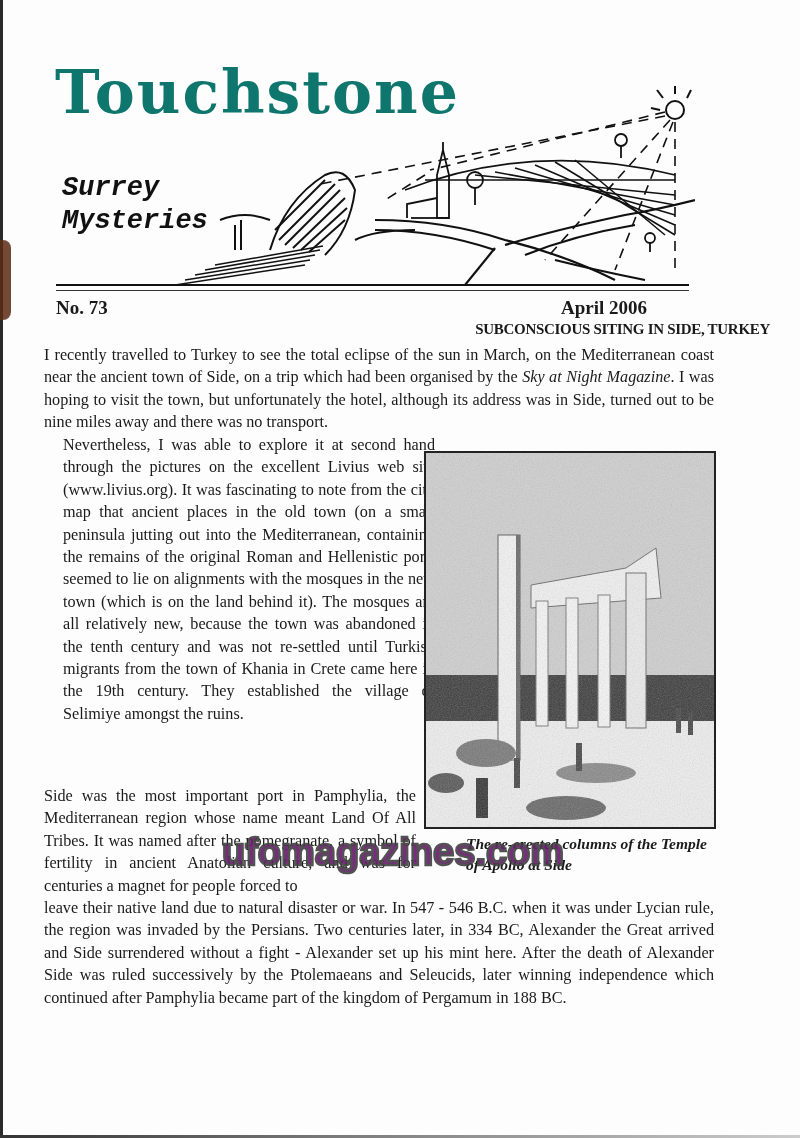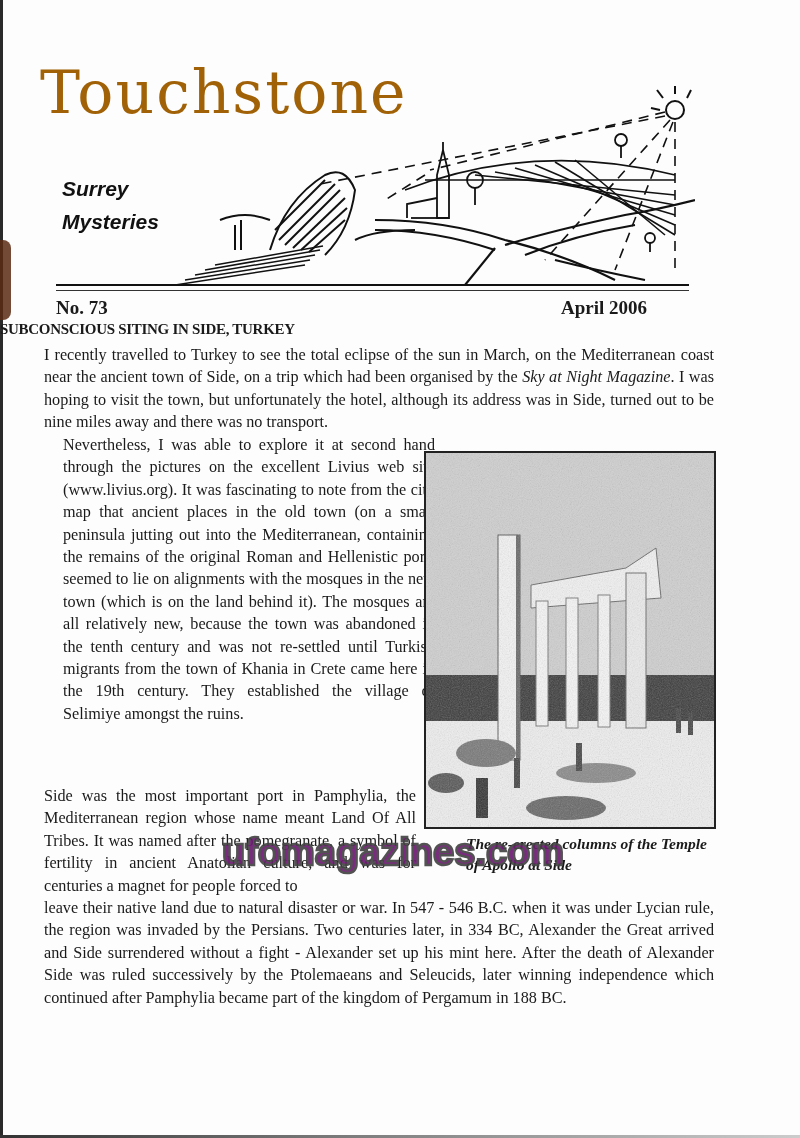--- a/index.html
+++ b/index.html
@@ -17,46 +17,46 @@
     position: absolute; left: 0; bottom: 0; width: 800px; height: 3px;
     background: linear-gradient(90deg, #333 0%, #777 40%, #ccc 100%);
   }
   .stain {
     position: absolute; left: 0; top: 240px; width: 11px; height: 80px;
     background: #5a2a12; border-radius: 0 8px 8px 0; opacity: 0.85;
   }
 
   
   .masthead-title {
-    position: absolute; left: 40px; top: 62px;
-    font-family: "DejaVu Serif", serif; font-weight: normal;
-    font-size: 60px; letter-spacing: 2px; color: #a16207;
+    position: absolute; left: 55px; top: 62px;
+    font-family: "DejaVu Serif", serif; font-weight: bold;
+    font-size: 60px; letter-spacing: 2px; color: #0f766e;
     line-height: 1;
   }
   .masthead-sub {
     position: absolute; left: 62px; top: 172px;
-    font-family: Liberation Sans, sans-serif; font-style: italic; font-weight: bold;
-    font-size: 21px; line-height: 33px; color: #111;
+    font-family: Liberation Mono, monospace; font-style: italic; font-weight: bold;
+    font-size: 27px; line-height: 33px; color: #111;
   }
   .masthead-art {
     position: absolute; left: 175px; top: 80px; width: 520px; height: 210px;
   }
   .masthead-rule {
     position: absolute; left: 56px; top: 284px; width: 633px; height: 4px;
     border-top: 2px solid #111; border-bottom: 1px solid #333;
   }
 
   .issue-no, .issue-date {
     position: absolute; top: 297px; font-weight: bold; font-size: 19px;
   }
   .issue-no { left: 56px; }
   .issue-date { left: 561px; }
 
   .article-title {
-    position: absolute; left: 0; width: 770px; top: 321px; text-align: left;
+    position: absolute; left: 0; width: 770px; top: 321px; text-align: right;
     font-weight: bold; font-size: 15px; letter-spacing: -0.3px;
   }
 
   .para {
     position: absolute; font-size: 16.2px; line-height: 22.4px;
     text-align: justify; margin: 0;
   }
   .para-1 { left: 44px; top: 344px; width: 670px; }
   .para-2 { left: 44px; top: 434px; width: 372px; margin-left: 19px; }
   .para-3 { left: 44px; top: 785px; width: 372px; }

